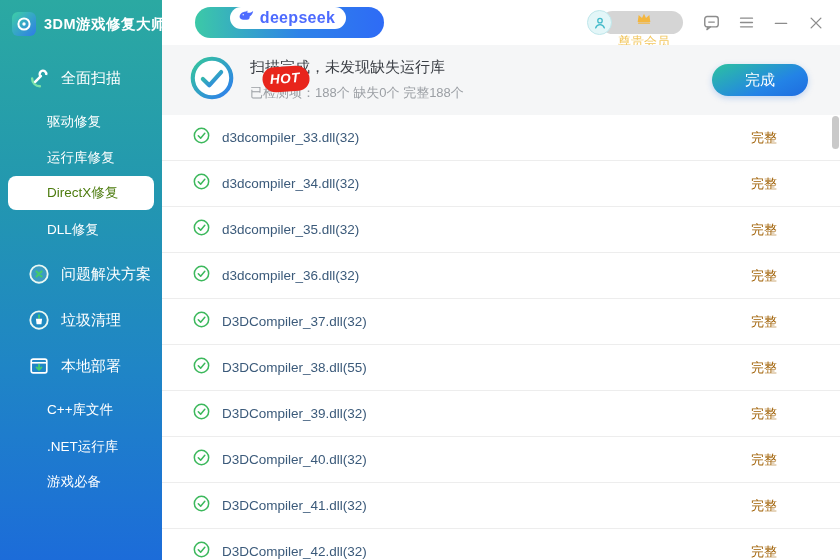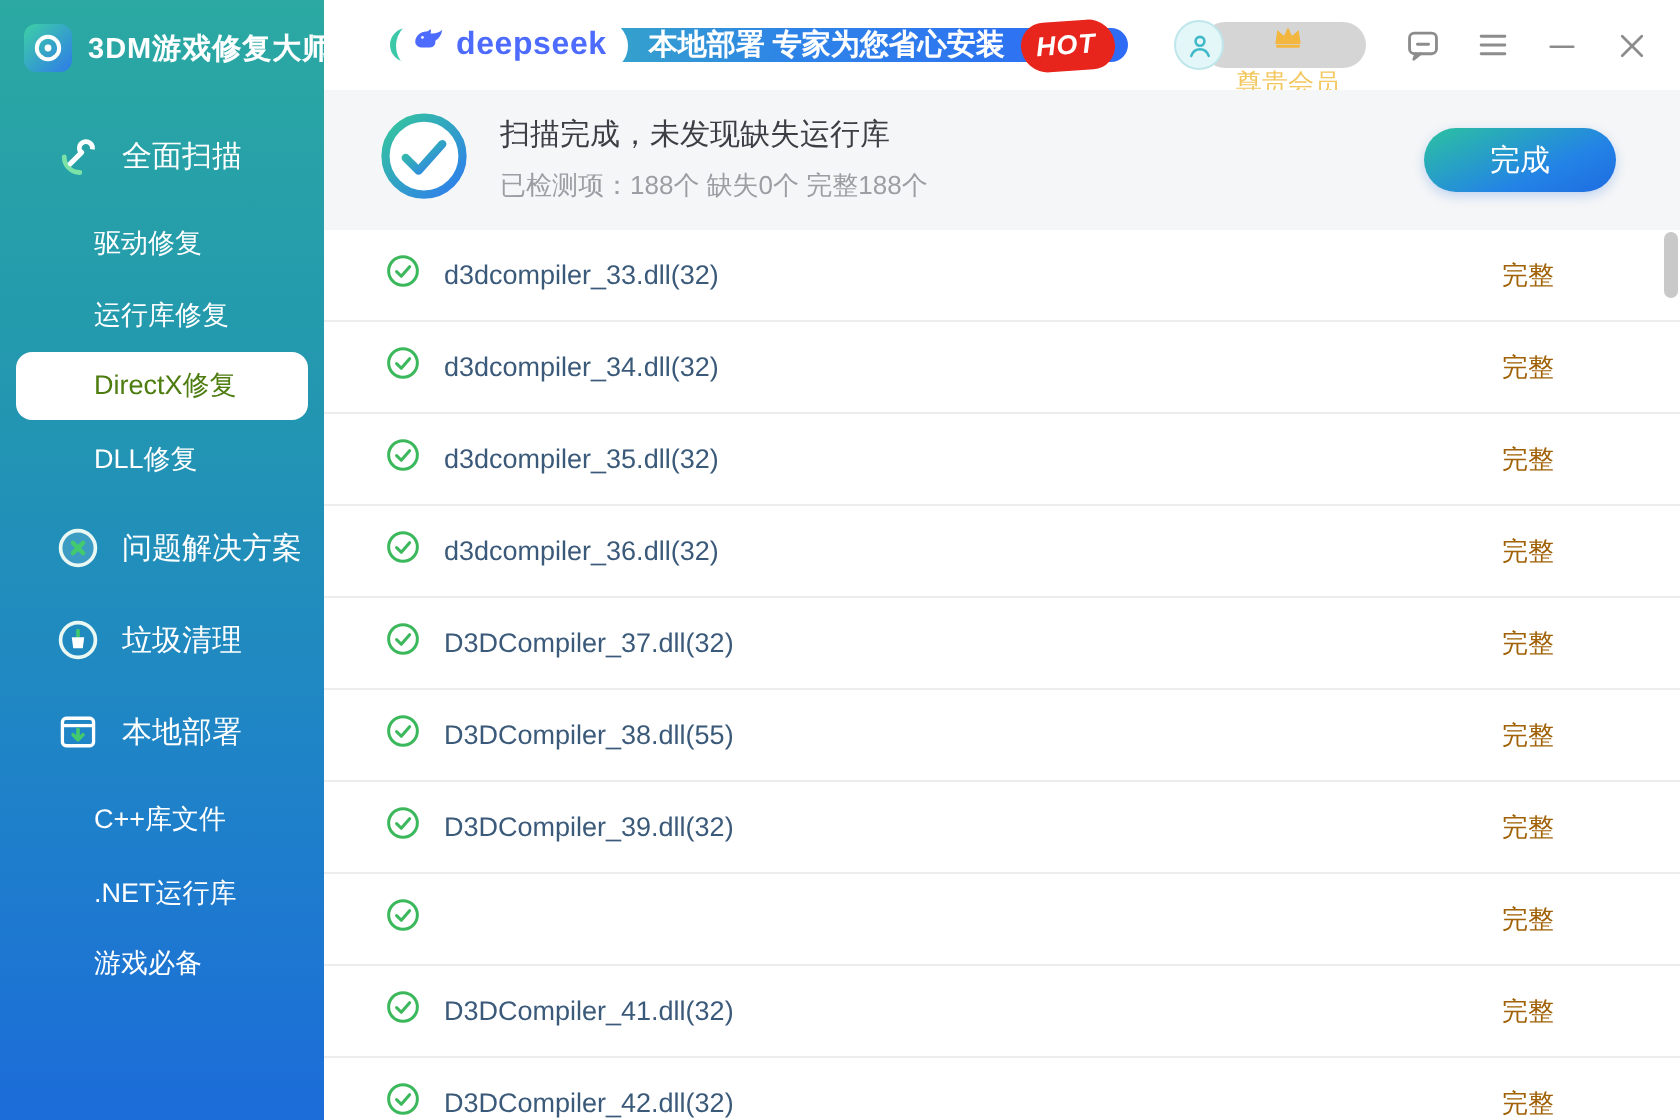--- a/index.html
+++ b/index.html
@@ -26,23 +26,24 @@
   .mt26{margin-top:26px}.mt20{margin-top:20px}.mt18{margin-top:18px}
   .mt17{margin-top:17px}.mt16{margin-top:16px}.mt15{margin-top:15px}
   .mt10{margin-top:10px}.mt8{margin-top:8px}
 
   
   .main { flex:1; display:flex; flex-direction:column; min-width:0; background:#fff; }
 
   
   .topbar { height:45px; flex:0 0 45px; background:#fff; display:flex; align-items:center; padding:0 14px 0 33px; }
   .banner-pill {
-    height:17px; border-radius:17px; display:flex; align-items:center; gap:10px;
+    height:31px; border-radius:17px; display:flex; align-items:center; gap:10px;
     padding:0 6px 0 3px; cursor:pointer;
     background:linear-gradient(90deg,#3CC9A7 0%,#2E83E8 55%,#2E6BF6 100%);
+    flex-direction:column;
   }
   .ds-capsule { background:#fff; border-radius:13px; height:26px; display:flex; align-items:center; gap:5px; padding:0 11px 0 7px; }
   .ds-text { font-size:16px; font-weight:bold; color:#4D6BFE; letter-spacing:.3px; }
   .banner-text { color:#fff; font-weight:bold; font-size:14.5px; white-space:nowrap; padding-right:2px; }
   .hot-badge {
     background:#E8251C; color:#fff; font-style:italic; font-weight:bold; font-size:13.5px;
     padding:3px 8px 4px 6px; border-radius:10px 12px 10px 12px; transform:rotate(-4deg);
     margin:0 2px 0 -2px; letter-spacing:.5px; box-shadow:0 0 0 1.5px #E8251C;
   }
   .topbar-right { margin-left:auto; display:flex; align-items:center; gap:18px; }
@@ -301,20 +302,21 @@
                 <path d="M5.6 9.3 8.1 11.8 12.5 6.7" stroke="#3CB85C" stroke-width="1.6" stroke-linecap="round" stroke-linejoin="round"></path>
               </svg></span>
             <span class="row-name">D3DCompiler_39.dll(32)</span>
             <span class="row-status">完整</span>
           </div>
           <div class="row">
             <span><svg width="17" height="17" viewBox="0 0 18 18" fill="none">
                 <circle cx="9" cy="9" r="7.6" stroke="#3CB85C" stroke-width="1.6"></circle>
                 <path d="M5.6 9.3 8.1 11.8 12.5 6.7" stroke="#3CB85C" stroke-width="1.6" stroke-linecap="round" stroke-linejoin="round"></path>
               </svg></span>
+            <span class="row-name">D3DCompiler_40.dll(32)</span>
             <span class="row-status">完整</span>
           </div>
           <div class="row">
             <span><svg width="17" height="17" viewBox="0 0 18 18" fill="none">
                 <circle cx="9" cy="9" r="7.6" stroke="#3CB85C" stroke-width="1.6"></circle>
                 <path d="M5.6 9.3 8.1 11.8 12.5 6.7" stroke="#3CB85C" stroke-width="1.6" stroke-linecap="round" stroke-linejoin="round"></path>
               </svg></span>
             <span class="row-name">D3DCompiler_41.dll(32)</span>
             <span class="row-status">完整</span>
           </div>

